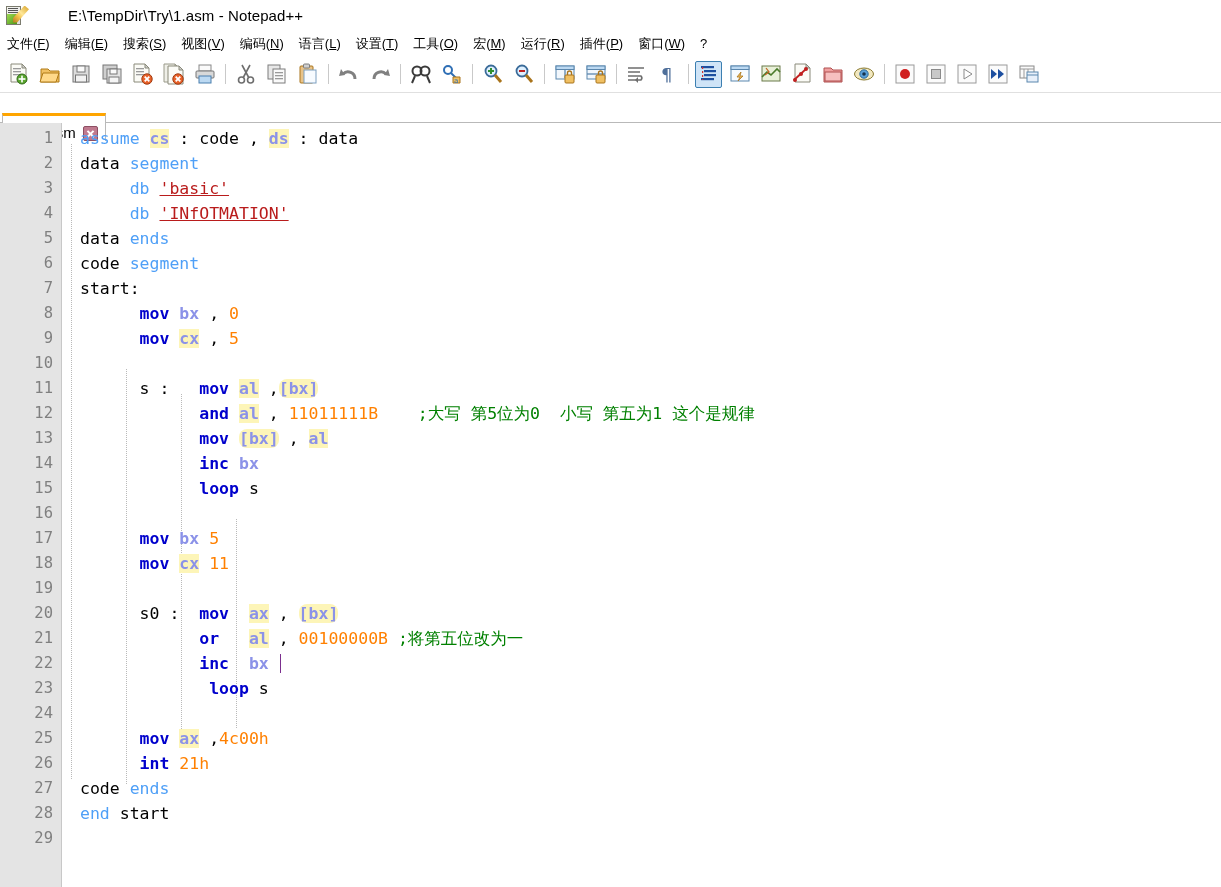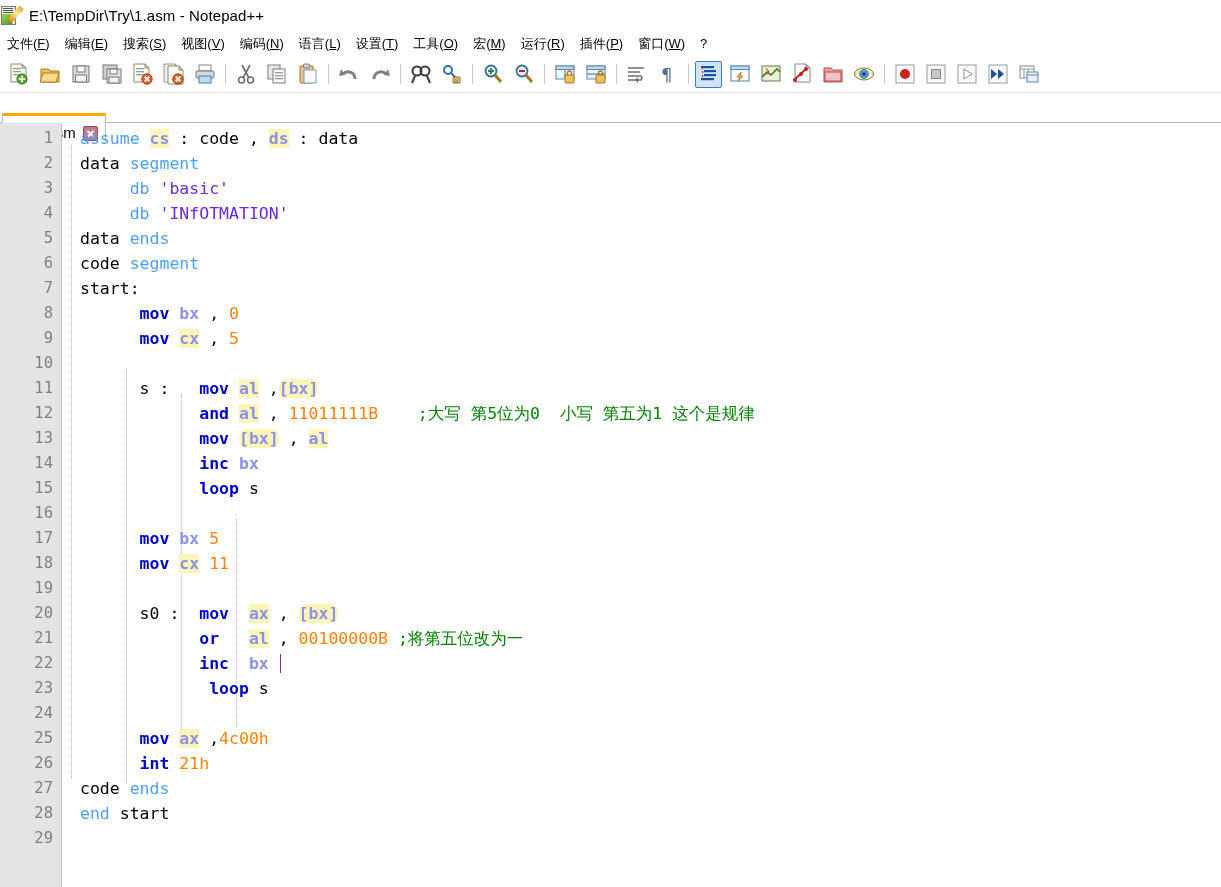--- a/index.html
+++ b/index.html
@@ -17,22 +17,24 @@
     background: #ffffff;
     display: flex;
     flex-direction: column;
   }
 
   
   .titlebar {
     height: 31px;
     display: flex;
     align-items: center;
-    background: #ffffff;
-    flex: none;
+    padding-left: 5px;
+    background: #ffffff;
+    flex: none;
+    gap: 34px;
   }
   .title-icon {
     width: 22px; height: 22px;
     margin-right: 7px;
     position: relative;
     flex: none;
   }
   .ti-page {
     position: absolute; left: 1px; top: 1px;
     width: 15px; height: 19px;
@@ -243,21 +245,21 @@
   .code .crow { position: relative; z-index: 2; background: transparent; }
   .code .crow.current { z-index: 0; }
 
   
   .k   { color:#4e9ff7; }              
   .ins { color:#0000cc; font-weight:bold; }  
   .reg { color:#8b92e8; font-weight:bold; }  
   .reg.hl { background:#fdf5b8; }
   .brk { color:#8b92e8; font-weight:bold; background:#fdf5b8;border-radius:8px; }
   .num { color:#ff8000; }
-  .str { color:#6d28d9; }
+  .str { color:#b91c1c;text-decoration:underline; }
   .cm  { color:#008000; }
   .pl  { color:#000000; }
 
   .caret {
     display:inline-block;
     width:1.5px; height:19px;
     background:#7b2f8e;
     vertical-align:-4px;
     margin-left:1px;
   }

